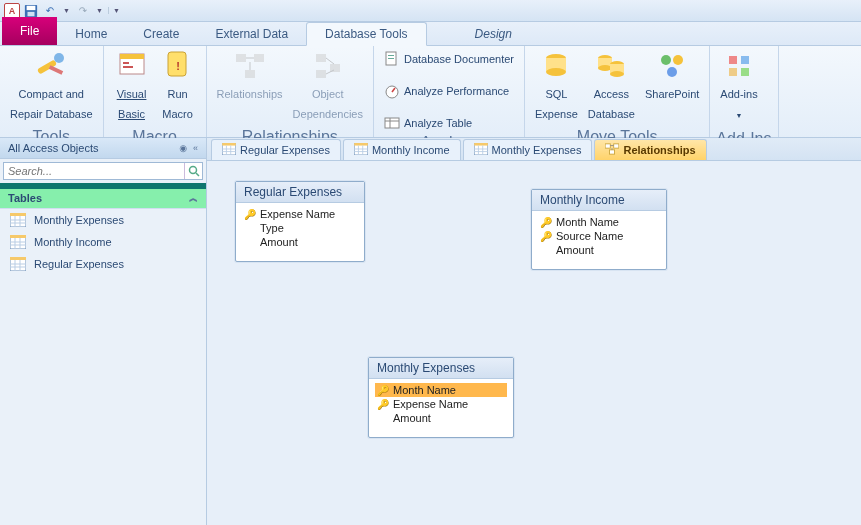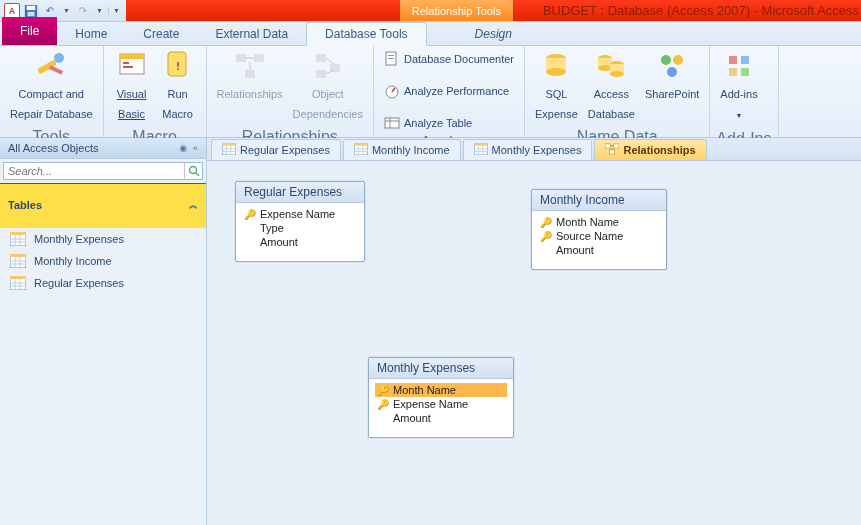--- a/index.html
+++ b/index.html
@@ -37,21 +37,21 @@
 .i-access { background: #fff; border: 1px solid #b44; border-radius: 2px; color: #b44; font-weight: bold; font-size: 9px; display: flex; align-items: center; justify-content: center; }
 .i-save { color: #2a5aa8; }
 
 
 .main { display: flex; height: calc(525px - 22px - 24px - 92px); }
 .navpane { width: 207px; background: #eaf1f9; border-right: 1px solid #b6cbe2; display: flex; flex-direction: column; }
 .nav-header { background: linear-gradient(#d9e8f8,#c2d8ee); padding: 4px 8px; color: #2b4a74; font-size: 12px; display: flex; align-items: center; justify-content: space-between; border-bottom: 1px solid #b6cbe2; }
 .nav-search { display: flex; border: 1px solid #9fb9d6; margin: 3px; background: #fff; }
 .nav-search input { flex: 1; border: 0; padding: 2px 4px; font-style: italic; color: #888; outline: none; font-size: 11px; }
 .nav-search .sicon { width: 18px; display: flex; align-items: center; justify-content: center; color: #4a6; border-left: 1px solid #cbd; }
-.nav-group-hdr { background: #fde047; padding: 15px 8px; color: #2b4a74; font-weight: bold; display: flex; justify-content: space-between; border-top: 1px solid #0f766e; border-bottom: 1px solid #d0def0; }
+.nav-group-hdr { background: #86efac; padding: 3px 8px; color: #2b4a74; font-weight: bold; display: flex; justify-content: space-between; border-top: 6px solid #0f766e; border-bottom: 1px solid #d0def0; }
 .nav-item { padding: 4px 10px; display: flex; align-items: center; gap: 8px; color: #2b4a74; }
 .table-icon { width: 16px; height: 14px; }
 
 
 .workspace { flex: 1; display: flex; flex-direction: column; background: #e7eff9; }
 .doc-tabs { height: 22px; display: flex; align-items: flex-end; padding-left: 4px; gap: 0; background: linear-gradient(#e0ebf7,#d4e3f3); }
 .doc-tab { display: flex; align-items: center; gap: 4px; padding: 3px 10px; border: 1px solid #b6cbe2; border-bottom: none; background: #e8f1fb; color: #2b4a74; border-radius: 3px 3px 0 0; margin-right: 2px; font-size: 11px; }
 .doc-tab.active { background: linear-gradient(#ffe6a8,#ffd36a); color: #5a3a00; font-weight: bold; }
 .doc-tab .table-icon { width: 14px; height: 12px; }
 .rel-icon { width: 14px; height: 12px; }
@@ -80,25 +80,20 @@
           <rect x="3" y="2" width="10" height="5" fill="#fff"></rect>
           <rect x="4" y="9" width="8" height="5" fill="#cfe0f4"></rect>
         </svg>
     </span>
     <span class="qat-icon" style="color:#3b6fb5;">↶</span>
     <span class="qat-dropdown">▼</span>
     <span class="qat-icon" style="color:#9ab;">↷</span>
     <span class="qat-dropdown">▼</span>
     <span class="qat-dropdown" style="border-left:1px solid #bcd;padding-left:4px;">▼</span>
   </div>
-  <div class="titlebar-red">
-    <div style="flex:0 0 274px;"></div>
-    <div class="context-tab-label">Relationship Tools</div>
-    <div class="titlebar-text">BUDGET : Database (Access 2007) - Microsoft Access</div>
-  </div>
 </div>
 
 <div class="tabs-row">
   <div class="tab-file">File</div>
   <div class="tab">Home</div>
   <div class="tab">Create</div>
   <div class="tab">External Data</div>
   <div class="tab active">Database Tools</div>
   <div class="tab tab-design">Design</div>
 </div>
@@ -226,21 +221,21 @@
       </div>
       <div class="big-btn">
         <span class="icon32"><svg viewBox="0 0 32 32">
               <circle cx="10" cy="10" r="5" fill="#6bbf6b"></circle>
               <circle cx="22" cy="10" r="5" fill="#f5c23b"></circle>
               <circle cx="16" cy="22" r="5" fill="#6b9de8"></circle>
             </svg></span>
         <span class="lbl">SharePoint</span>
       </div>
     </div>
-    <div class="group-label">Name Data</div>
+    <div class="group-label">Move Tools</div>
   </div>
 
   <div class="ribbon-group">
     <div class="group-body">
       <div class="big-btn">
         <span class="icon32"><svg viewBox="0 0 32 32">
               <rect x="6" y="6" width="8" height="8" fill="#e88"></rect>
               <rect x="18" y="6" width="8" height="8" fill="#8be"></rect>
               <rect x="6" y="18" width="8" height="8" fill="#ec8"></rect>
               <rect x="18" y="18" width="8" height="8" fill="#9d8"></rect>

